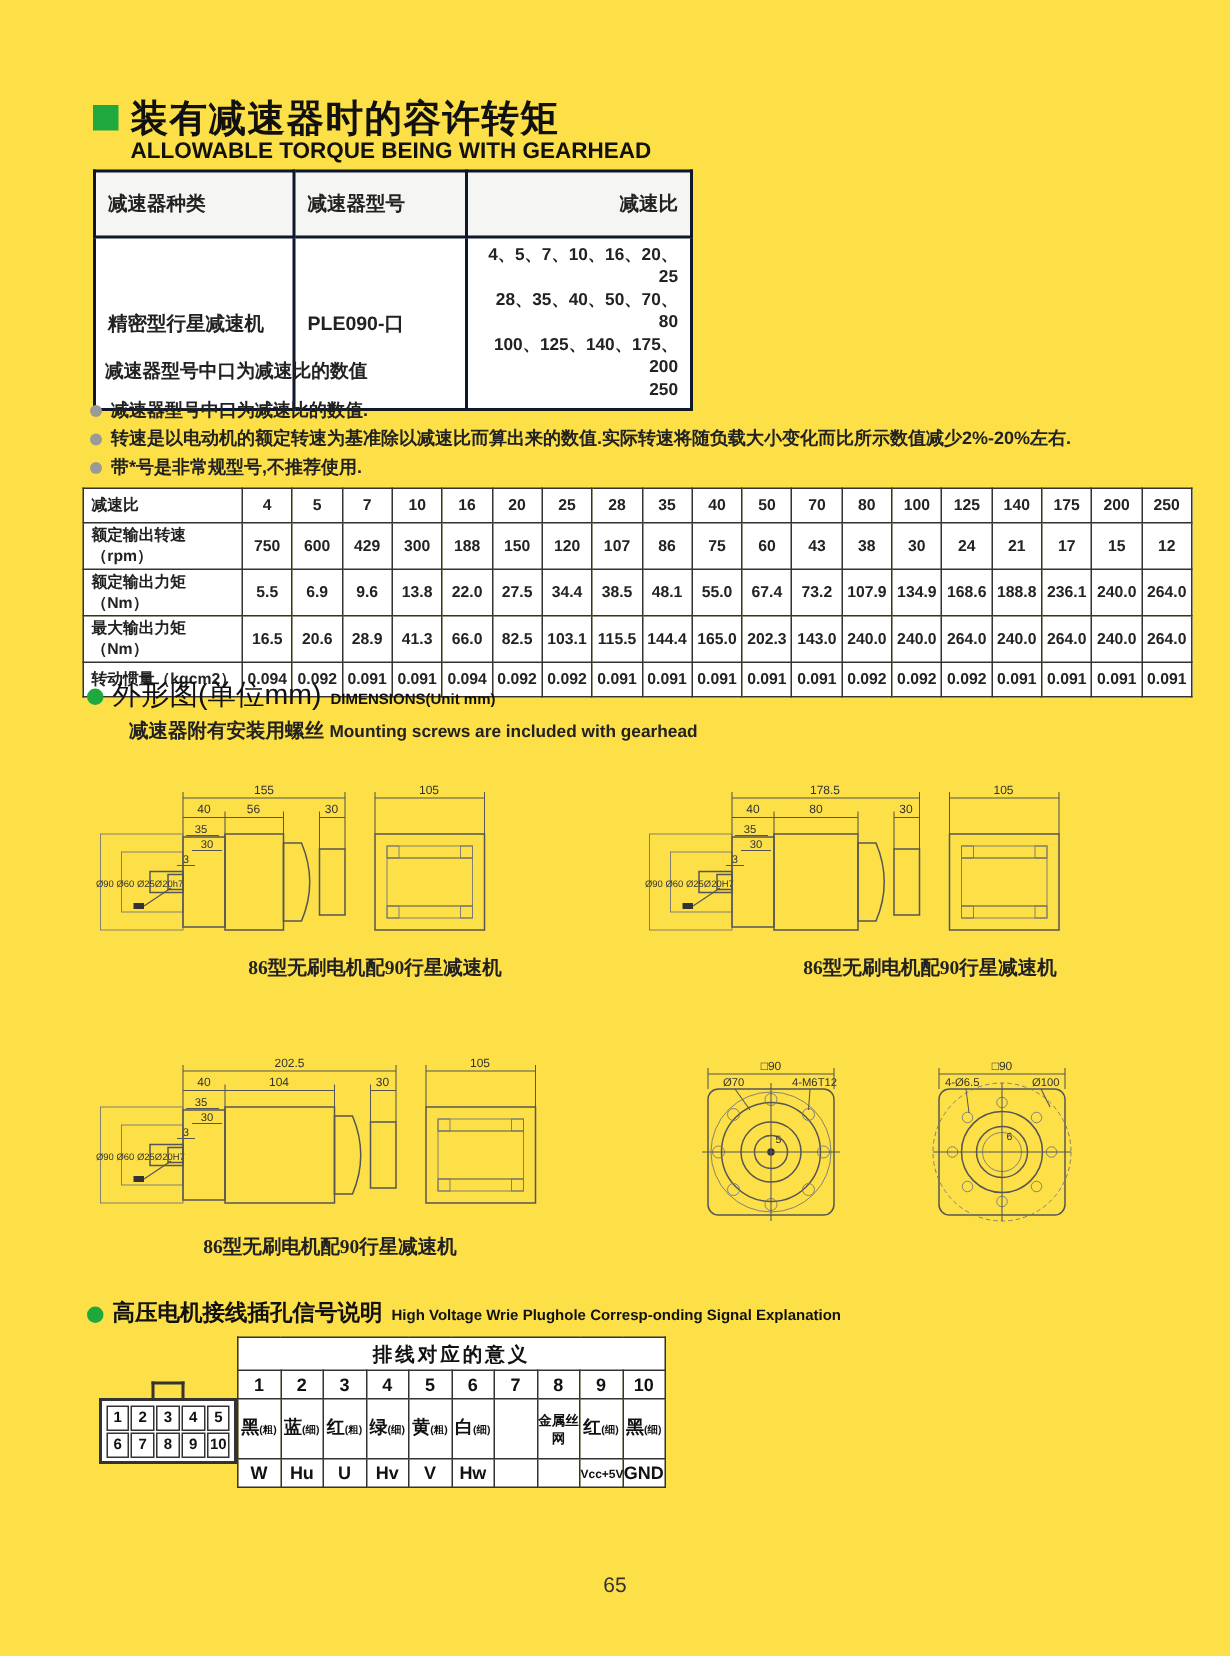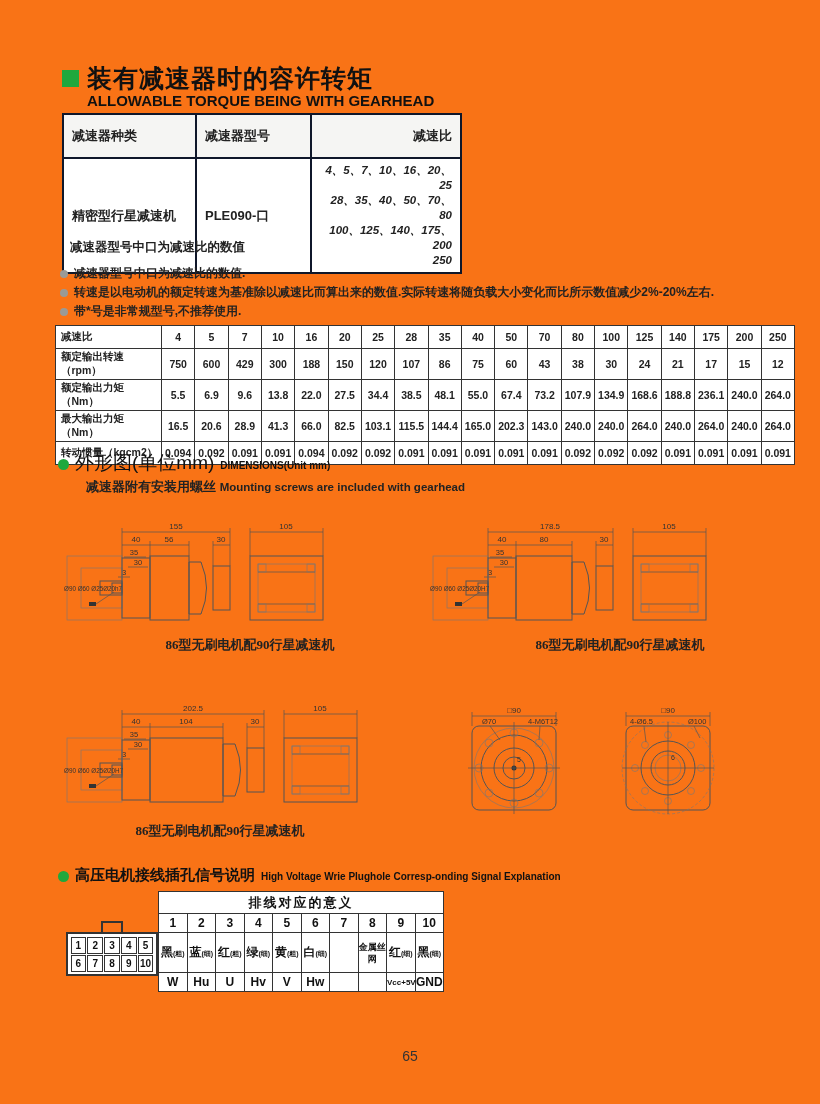--- a/index.html
+++ b/index.html
@@ -1,32 +1,32 @@
 <!DOCTYPE html>
 <html><head>
 <meta charset="utf-8">
 <style>
   * { margin:0; padding:0; box-sizing:border-box; }
   html,body { background:#ffffff; }
   body { font-family:"Liberation Sans","DejaVu Sans",sans-serif; color:#1a1a1a; }
-  .page { position:relative; width:820px; height:1104px; background:#f97316; overflow:hidden; }
+  .page { position:relative; width:820px; height:1104px; background:#fde047; overflow:hidden; }
 
   
   .title-row { position:absolute; left:62px; top:62px; display:flex; align-items:center; gap:8px; }
   .green-sq { width:17px; height:17px; background:#1fa83d; display:inline-block; }
   .title-zh { font-size:25px; font-weight:700; letter-spacing:1px; color:#111; }
   .title-en { position:absolute; left:87px; top:92px; font-size:15px; font-weight:700; color:#111; }
 
   
   .gh-table { position:absolute; left:62px; top:113px; width:398px; border-collapse:collapse; table-layout:fixed; }
   .gh-table td { border:2px solid #0f172a; font-size:13px; font-weight:700; color:#222; padding:4px 8px; vertical-align:middle; background:#fff; }
   .gh-table tr.hdr td { height:44px; background:#f5f5f3; }
   .gh-table tr.body td { height:92px; }
   .gh-c1 { width:133px; } .gh-c2 { width:115px; } .gh-c3 { width:150px; text-align:right; }
-  .ratio-cell div { font-size:11.5px; font-weight:700; text-align:right; line-height:15px;font-style:italic; }
+  .ratio-cell div { font-size:11.5px; font-weight:700; text-align:right; line-height:15px; }
   .gh-caption { position:absolute; left:70px; top:239px; font-size:12.5px; font-weight:700; color:#222; }
 
   
   .notes { position:absolute; left:60px; top:266px; width:720px; }
   .note-line { display:flex; align-items:flex-start; margin-bottom:4px; }
   .note-bullet { width:8px; height:8px; border-radius:50%; background:#9a9a96; margin:4px 6px 0 0; flex:0 0 auto; }
   .note-line span:last-child { font-size:12px; font-weight:700; color:#222; line-height:15px; }
 
   
   .spec-table { position:absolute; left:55px; top:325px; width:740px; border-collapse:collapse; table-layout:fixed; }

